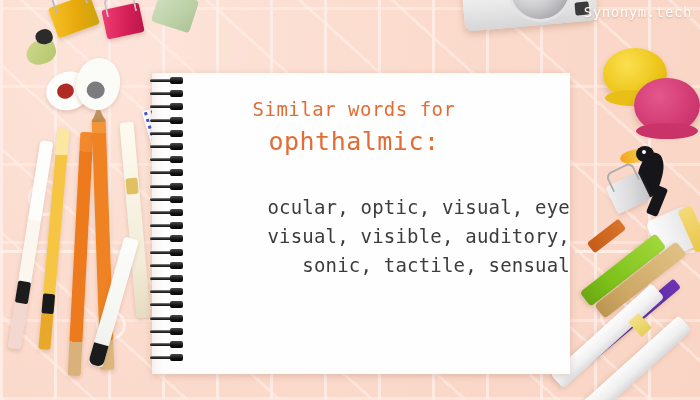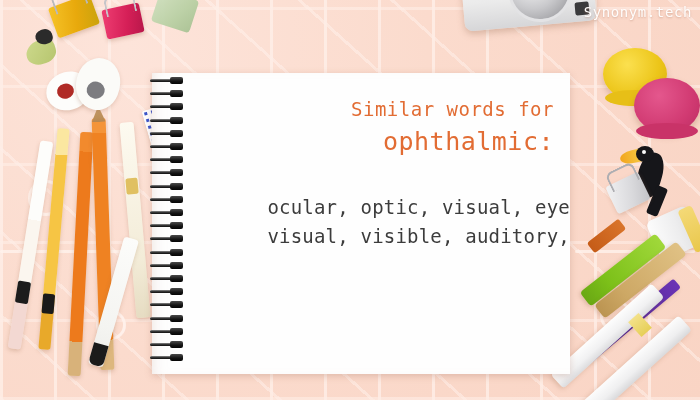--- a/index.html
+++ b/index.html
@@ -31,21 +31,21 @@
   .pg-shadow{position:absolute;left:152px;top:73px;width:418px;height:301px;
     box-shadow:inset 10px 0 16px -12px rgba(190,150,130,.35);pointer-events:none;}
   .spiral{position:absolute;left:150px;top:78px;width:36px;height:292px;}
   .ring{position:absolute;left:0;width:34px;height:5px;}
   .ring i{position:absolute;left:0;top:1px;width:24px;height:3px;
     background:linear-gradient(180deg,#8d8d8d,#2b2b2b 55%,#121212);border-radius:2px;}
   .ring b{position:absolute;left:20px;top:-1px;width:13px;height:7px;
     background:linear-gradient(180deg,#4a4a4a,#131313 60%,#050505);border-radius:2px;}
 
   
-  .txt{position:absolute;left:136px;width:418px;text-align:right;}
+  .txt{position:absolute;left:145px;width:418px;text-align:center;}
   .line1{top:98px;font-size:19px;color:#e26c33;letter-spacing:.5px;}
   .line2{top:127px;font-size:25px;color:#e26c33;letter-spacing:.5px;}
   .words{position:absolute;left:152px;top:193px;width:418px;text-align:right;
     font-size:19px;line-height:29px;color:#3c3c3c;letter-spacing:.2px;}
   .words div{white-space:pre;}
 
   
   .watermark{position:absolute;right:8px;top:4px;font-size:14px;color:#fffdfc;
     letter-spacing:.6px;text-shadow:0 1px 2px rgba(170,120,100,.45);}
 
@@ -328,16 +328,17 @@
         <b></b>
       </div>
     </div>
 
   <div class="txt line1">Similar words for</div>
   <div class="txt line2">ophthalmic:</div>
 
   <div class="words" id="words">
       <div>ocular, optic, visual, eye</div>
       <div>visual, visible, auditory,</div>
+      <div>sonic, tactile, sensual</div>
     </div>
 
   <div class="watermark">Synonym.tech</div>
 </div>
 
 </body></html>

